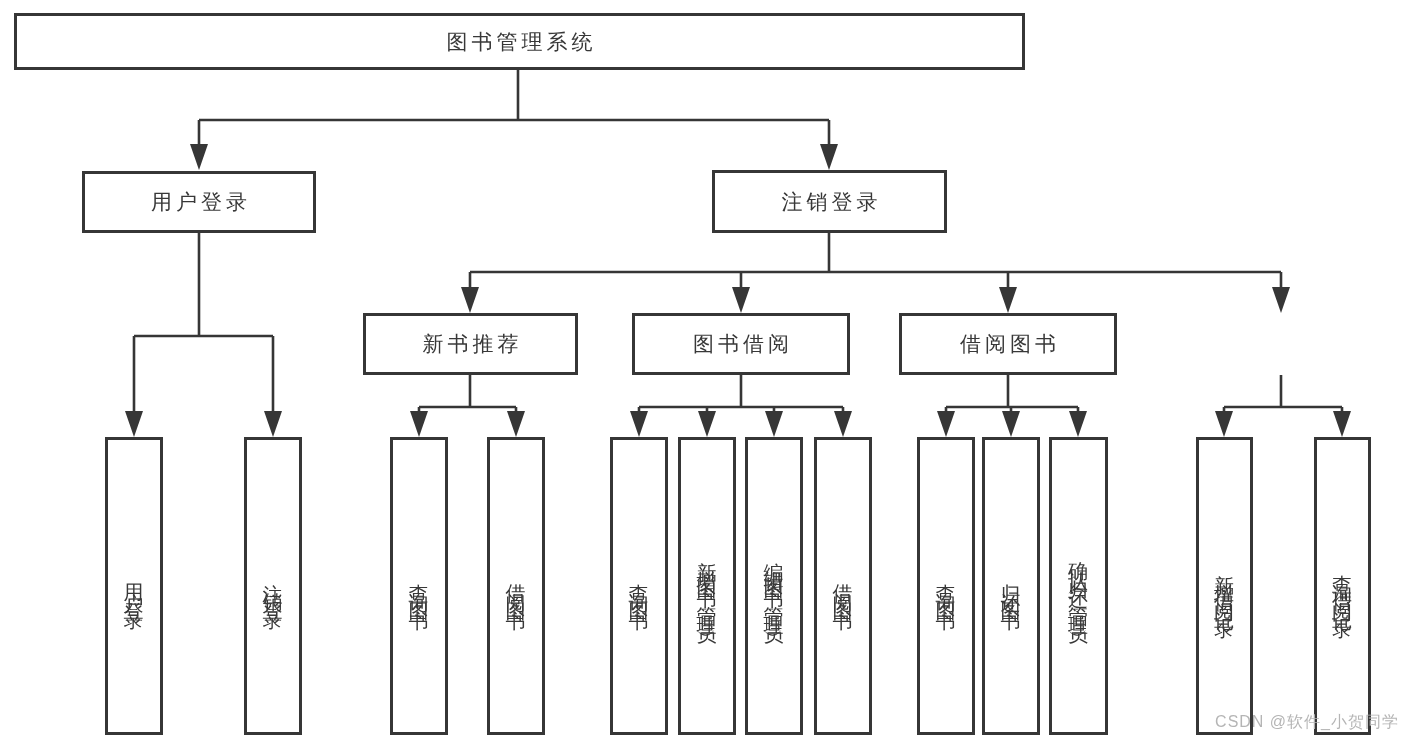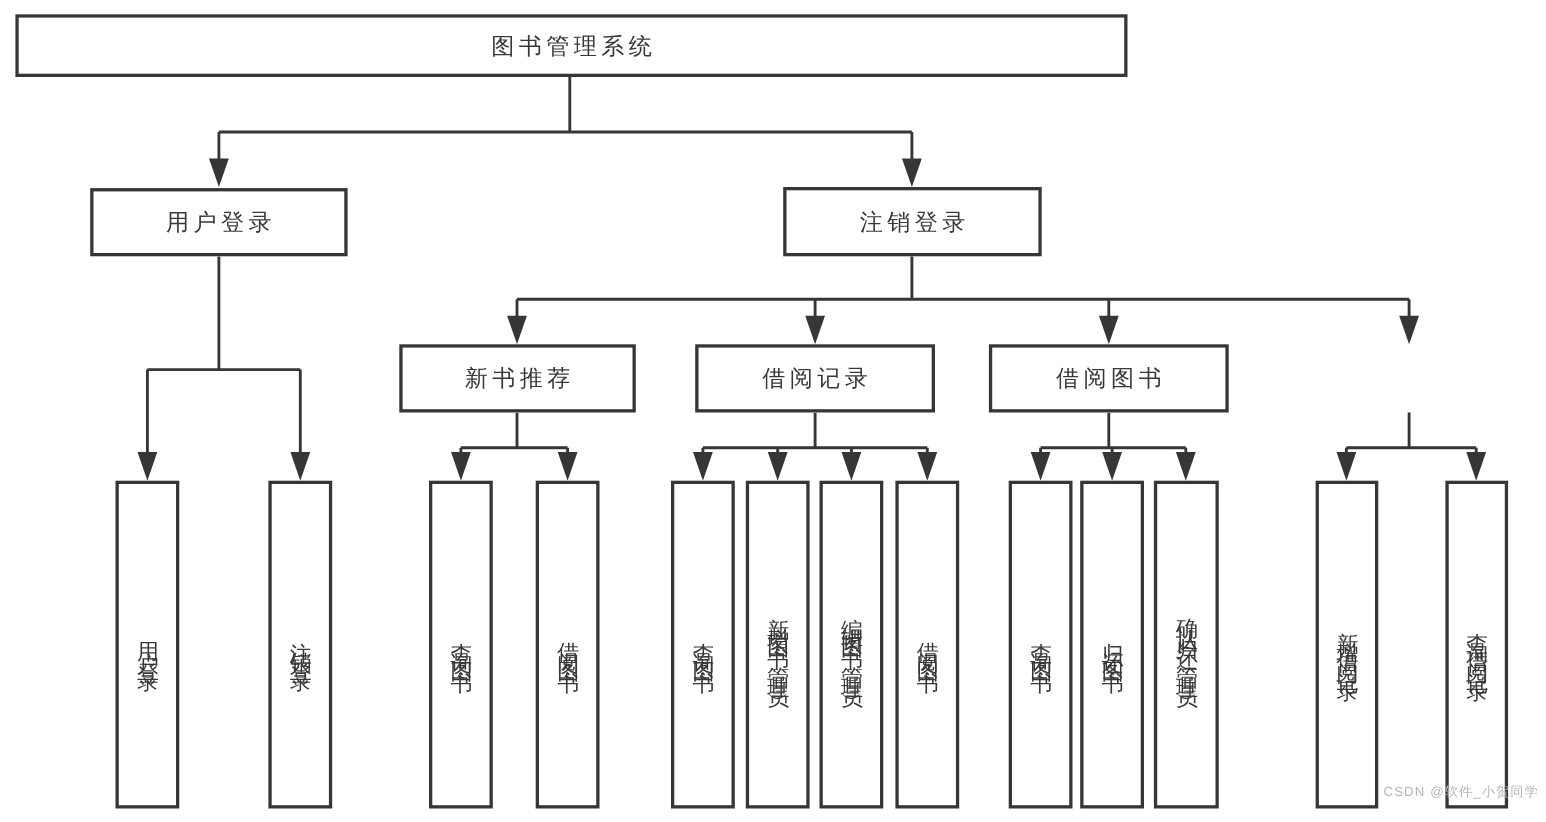--- a/index.html
+++ b/index.html
@@ -45,21 +45,21 @@
     letter-spacing: 9px;
     line-height: 1;
     top: 437px;
     height: 298px;
     width: 58px;
   }
   .watermark {
     position: absolute;
     top: 712px;
     right: 6px;
-    font-size: 12px;
+    font-size: 16px;
     letter-spacing: 1px;
     color: #b5b5b5;
     white-space: nowrap;
   }
 </style>
 </head>
 <body>
 
 <div class="canvas">
 
@@ -98,21 +98,21 @@
       <use href="#ah" transform="translate(1342,437)"></use>
     </g>
   </svg>
 
   <div class="node h-node" style="left:14px; top:13px; width:1011px; height:57px;">图书管理系统</div>
 
   <div class="node h-node" style="left:82px; top:171px; width:234px; height:62px;">用户登录</div>
   <div class="node h-node" style="left:712px; top:170px; width:235px; height:63px;">注销登录</div>
 
   <div class="node h-node" style="left:363px; top:313px; width:215px; height:62px;">新书推荐</div>
-  <div class="node h-node" style="left:632px; top:313px; width:218px; height:62px;">借阅记录</div>
+  <div class="node h-node" style="left:632px; top:313px; width:218px; height:62px;">图书借阅</div>
   <div class="node h-node" style="left:899px; top:313px; width:218px; height:62px;">借阅图书</div>
 
   <div class="node v-node" style="left:105px;">用户登录</div>
   <div class="node v-node" style="left:244px;">注销登录</div>
 
   <div class="node v-node" style="left:390px;">查询图书</div>
   <div class="node v-node" style="left:487px;">借阅图书</div>
 
   <div class="node v-node" style="left:610px;">查询图书</div>
   <div class="node v-node" style="left:678px;">新增图书（管理员）</div>

